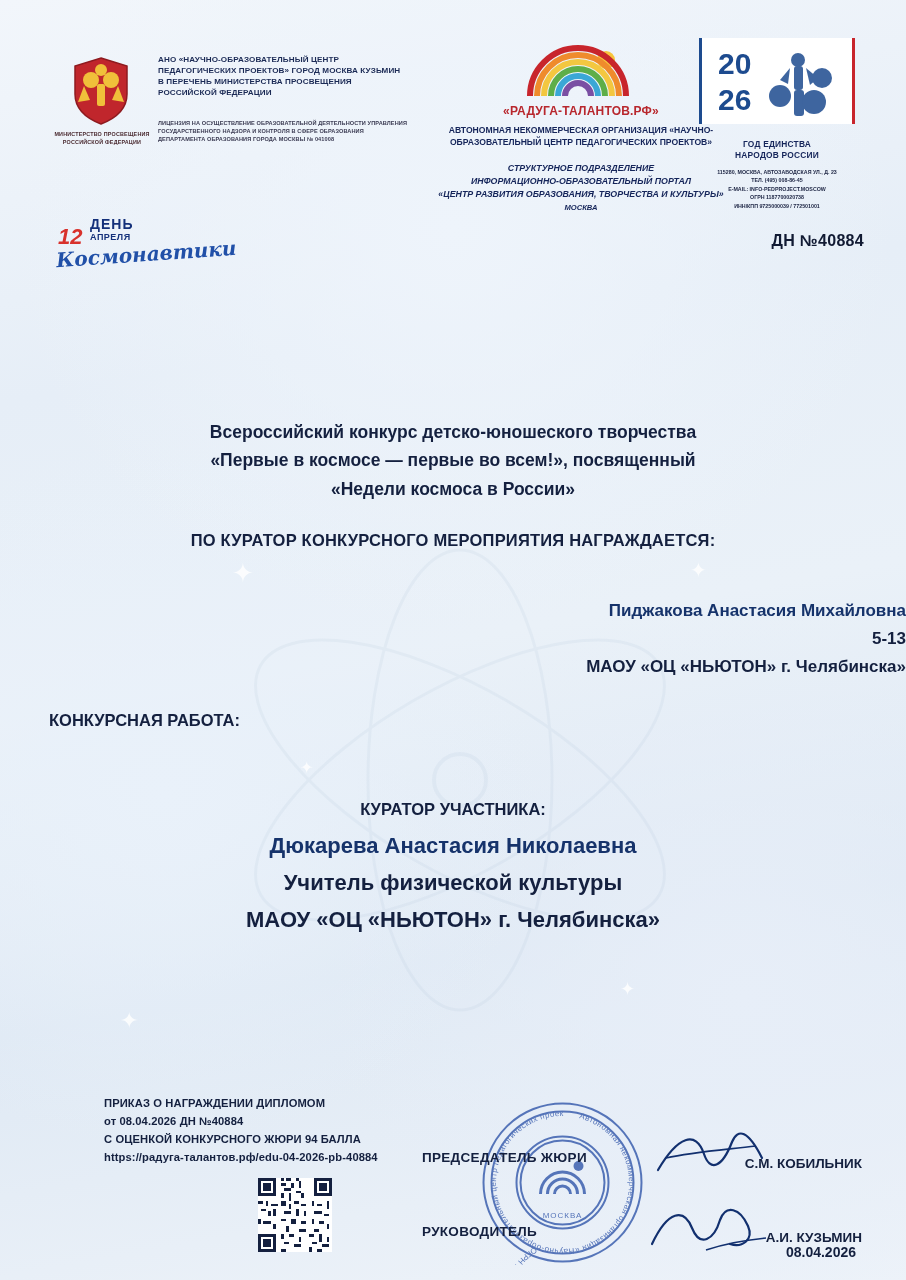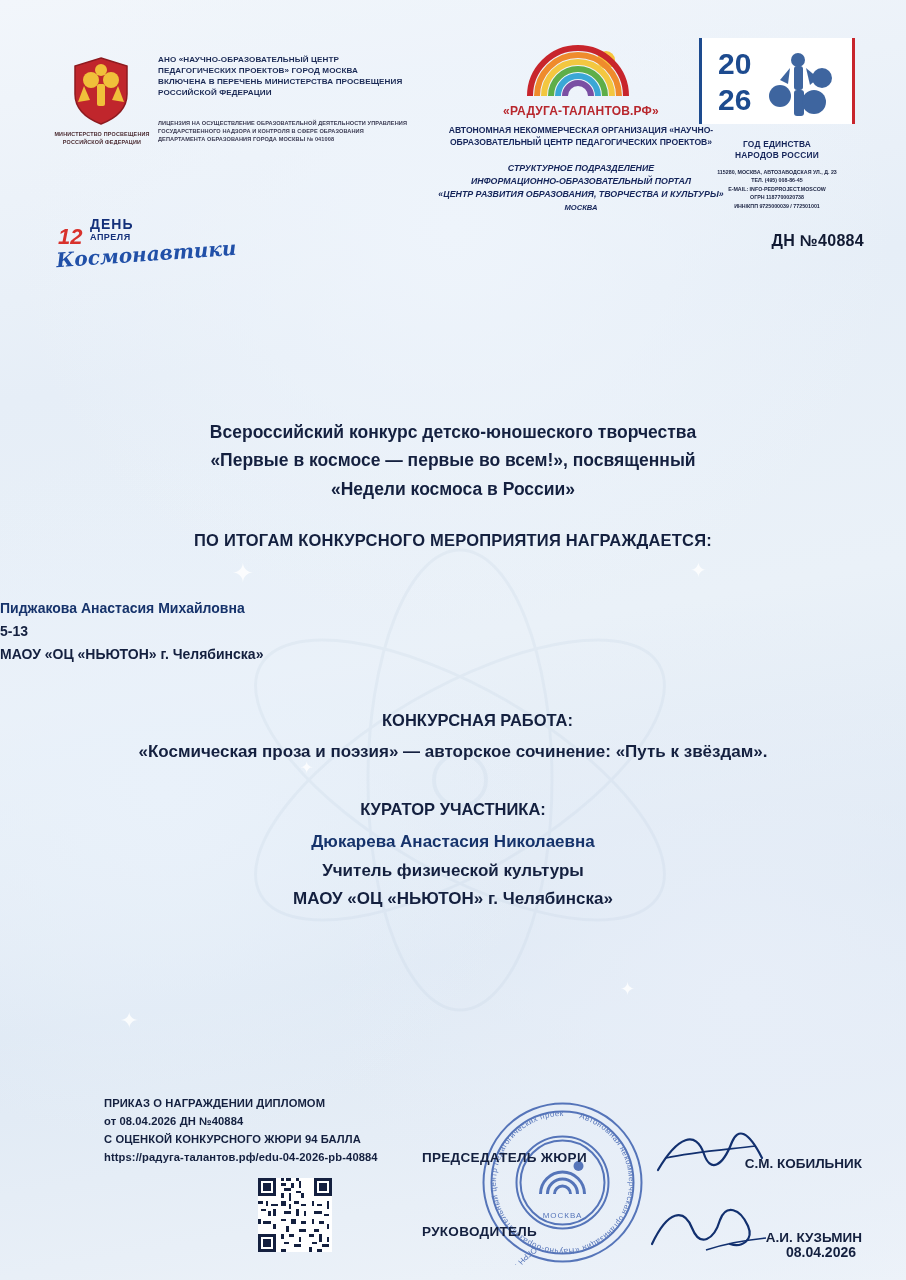--- a/index.html
+++ b/index.html
@@ -267,32 +267,31 @@
     text-align: center;
     font-size: 16.5px;
     font-weight: bold;
     color: #14203f;
     letter-spacing: .2px;
   }
   .winner {
     position: absolute;
     top: 597px;
     left: 0; right: 0;
-    text-align: left;
-    font-size: 14px;
+    text-align: right;
+    font-size: 17px;
     font-weight: bold;
     color: #16336b;
     line-height: 1.65;
   }
   .winner .line2, .winner .line3 { color: #14203f; }
   .work-label {
     position: absolute;
     top: 711px;
     left: 16px; right: 0;
-    text-align: center;
     font-size: 16.5px;
     font-weight: bold;
     color: #14203f;
     padding-left: 33px;
   }
   .work-title {
     position: absolute;
     top: 742px;
     left: 40px; right: 40px;
     text-align: center;
@@ -307,21 +306,21 @@
     text-align: center;
     font-size: 16.5px;
     font-weight: bold;
     color: #14203f;
   }
   .curator {
     position: absolute;
     top: 828px;
     left: 0; right: 0;
     text-align: center;
-    font-size: 17px;
+    font-size: 22px;
     font-weight: bold;
     color: #16336b;
     line-height: 1.68;
   }
   .curator .cl2, .curator .cl3 { color: #14203f; }
 
   
   .order {
     position: absolute;
     left: 104px;
@@ -418,21 +417,21 @@
           <circle cx="41" cy="24" r="8"></circle>
         <rect x="27" y="28" width="8" height="22" rx="2"></rect>
         <path d="M14 30 L8 46 L20 44 Z"></path>
           <path d="M48 30 L54 46 L42 44 Z"></path>
         <circle cx="31" cy="14" r="6"></circle>
       </g>
     </svg>
     <div class="min-caption">МИНИСТЕРСТВО ПРОСВЕЩЕНИЯ РОССИЙСКОЙ ФЕДЕРАЦИИ</div>
 
     <div class="hdr-left">
-      <div>АНО «НАУЧНО-ОБРАЗОВАТЕЛЬНЫЙ ЦЕНТР ПЕДАГОГИЧЕСКИХ ПРОЕКТОВ» ГОРОД МОСКВА ВКЛЮЧЕНА В ПЕРЕЧЕНЬ МИНИСТЕРСТВА ПРОСВЕЩЕНИЯ РОССИЙСКОЙ ФЕДЕРАЦИИ</div>
+      <div>АНО «НАУЧНО-ОБРАЗОВАТЕЛЬНЫЙ ЦЕНТР ПЕДАГОГИЧЕСКИХ ПРОЕКТОВ» ГОРОД МОСКВА КУЗЬМИН В ПЕРЕЧЕНЬ МИНИСТЕРСТВА ПРОСВЕЩЕНИЯ РОССИЙСКОЙ ФЕДЕРАЦИИ</div>
       <div class="lic">ЛИЦЕНЗИЯ НА ОСУЩЕСТВЛЕНИЕ ОБРАЗОВАТЕЛЬНОЙ ДЕЯТЕЛЬНОСТИ УПРАВЛЕНИЯ ГОСУДАРСТВЕННОГО НАДЗОРА И КОНТРОЛЯ В СФЕРЕ ОБРАЗОВАНИЯ ДЕПАРТАМЕНТА ОБРАЗОВАНИЯ ГОРОДА МОСКВЫ № 041008</div>
     </div>
 
     <div class="rainbow-block">
       <svg class="rainbow-logo" viewBox="0 0 118 58">
         <circle cx="84" cy="16" r="9" fill="#f7c53c"></circle>
         <g fill="none" stroke-width="6">
           <path d="M8 52 A48 48 0 0 1 104 52" stroke="#c8252c"></path>
           <path d="M15 52 A41 41 0 0 1 97 52" stroke="#ef8b2c"></path>
           <path d="M22 52 A34 34 0 0 1 90 52" stroke="#f3c740"></path>
@@ -491,30 +490,29 @@
   <div class="dn">ДН №40884</div>
 
 
 
   <div class="contest">
     <div>Всероссийский конкурс детско-юношеского творчества</div>
     <div>«Первые в космосе — первые во всем!», посвященный</div>
     <div>«Недели космоса в России»</div>
   </div>
 
-  <div class="awarded-label">ПО ИТОГАМ КОНКУРСНОГО МЕРОПРИЯТИЯ НАГРАЖДАЕТСЯ:</div>
+  <div class="awarded-label">ПО КУРАТОР КОНКУРСНОГО МЕРОПРИЯТИЯ НАГРАЖДАЕТСЯ:</div>
 
   <div class="winner">
     <div>Пиджакова Анастасия Михайловна</div>
     <div class="line2">5-13</div>
     <div class="line3">МАОУ «ОЦ «НЬЮТОН» г. Челябинска»</div>
   </div>
 
   <div class="work-label">КОНКУРСНАЯ РАБОТА:</div>
-  <div class="work-title">«Космическая проза и поэзия» — авторское сочинение: «Путь к звёздам».</div>
 
   <div class="curator-label">КУРАТОР УЧАСТНИКА:</div>
   <div class="curator">
     <div>Дюкарева Анастасия Николаевна</div>
     <div class="cl2">Учитель физической культуры</div>
     <div class="cl3">МАОУ «ОЦ «НЬЮТОН» г. Челябинска»</div>
   </div>
 
   <div class="order">
     <div>ПРИКАЗ О НАГРАЖДЕНИИ ДИПЛОМОМ</div>

